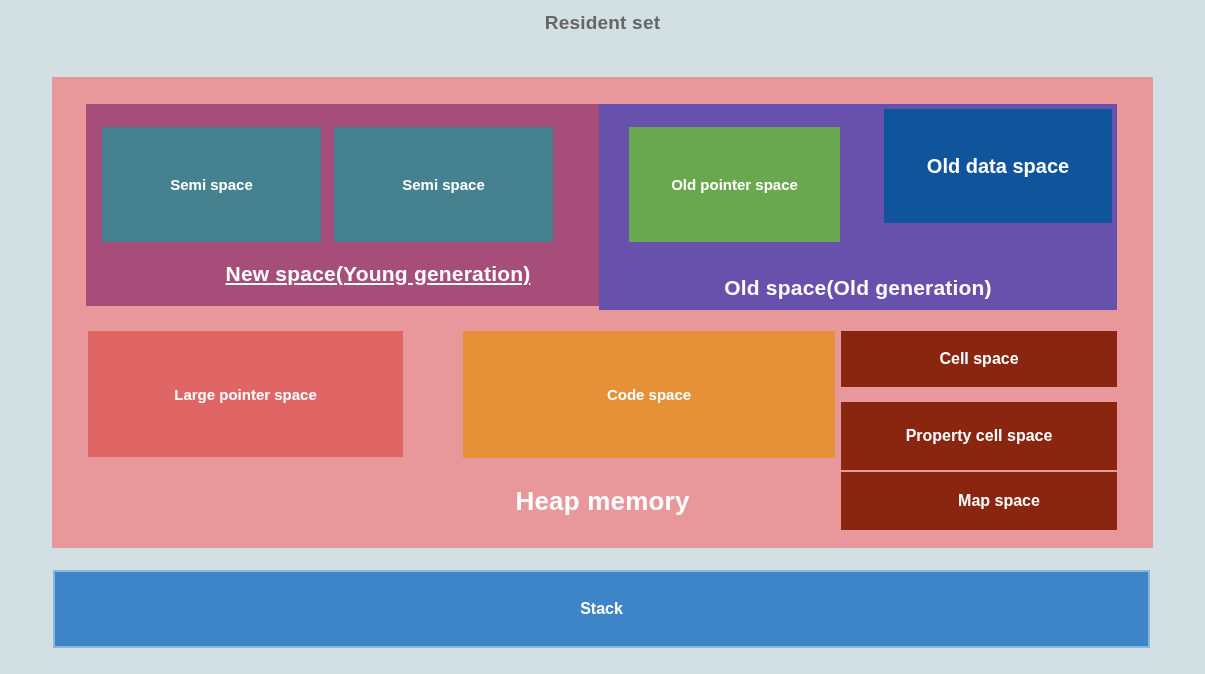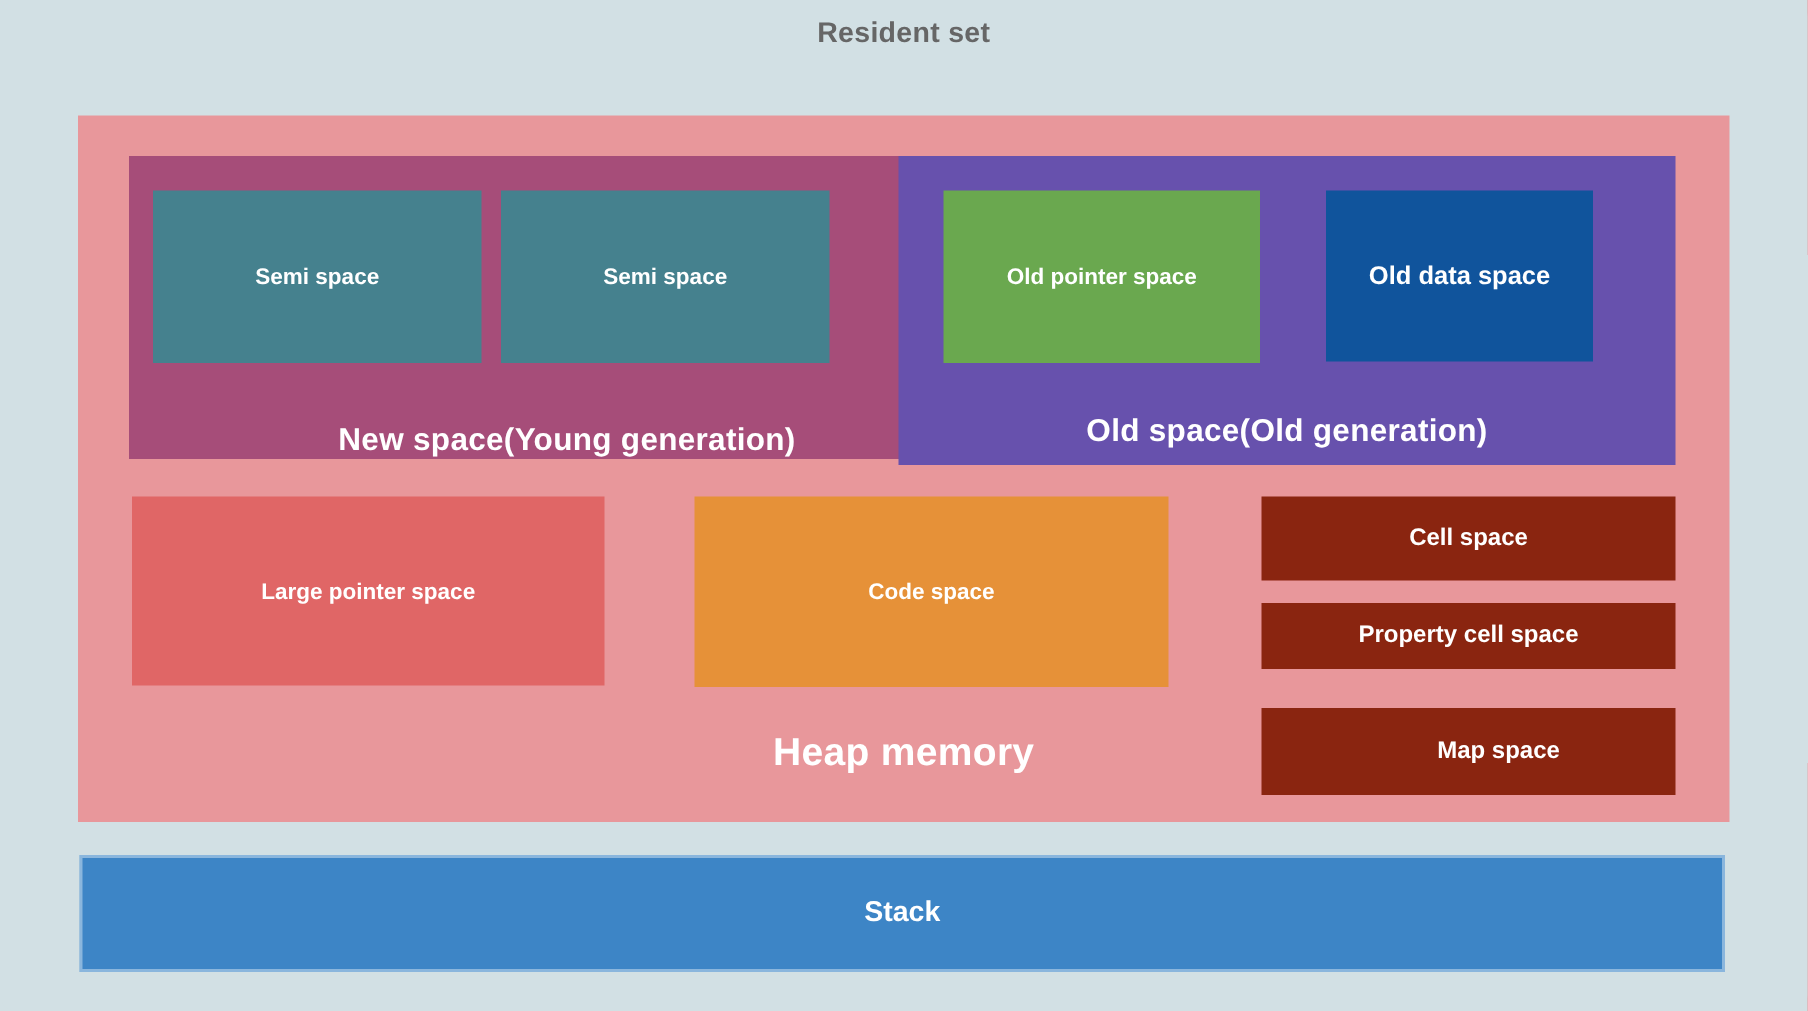--- a/index.html
+++ b/index.html
@@ -41,44 +41,44 @@
     text-align: center;
     font-size: 21px;
     letter-spacing: 0.2px;
   }
   
   #heap { left: 52px; top: 77px; width: 1101px; height: 471px; background: var(--heap); }
   #heap > .section-label { bottom: 31px; font-size: 26px; }
 
   
   #new-space { left: 34px; top: 27px; width: 584px; height: 202px; background: var(--new-space); }
-  #new-space > .section-label { bottom: 0; }
+  #new-space > .section-label { bottom: 20px; text-decoration: underline; }
   #semi-space-1 { left: 16px;  top: 23px; width: 219px; height: 115px; background: var(--semi-space); font-size: 15px; }
   #semi-space-2 { left: 248px; top: 23px; width: 219px; height: 115px; background: var(--semi-space); font-size: 15px; }
 
   
   #old-space { left: 547px; top: 27px; width: 518px; height: 206px; background: var(--old-space); }
   #old-space > .section-label { bottom: 10px; }
   #old-pointer-space { left: 30px;  top: 23px; width: 211px; height: 115px; background: var(--old-pointer-space); font-size: 15px; justify-content: center; }
-  #old-data-space    { left: 285px; top: 23px; width: 178px; height: 114px; background: var(--old-data-space); font-size: 17px; }
+  #old-data-space    { left: 285px; top: 5px; width: 228px; height: 114px; background: var(--old-data-space); font-size: 20px; }
 
   
   #large-object-space { left: 36px;  top: 254px; width: 315px; height: 126px; background: var(--large-object-space); font-size: 15px; }
-  #code-space         { left: 411px; top: 254px; width: 316px; height: 127px; background: var(--code-space); font-size: 15px; }
+  #code-space         { left: 411px; top: 254px; width: 372px; height: 127px; background: var(--code-space); font-size: 15px; }
 
   
   #cell-space          { left: 789px; top: 254px; width: 276px; height: 56px; background: var(--small-space); font-size: 16px; }
-  #property-cell-space { left: 789px; top: 325px; width: 276px; height: 44px; background: var(--small-space); font-size: 16px; }
+  #property-cell-space { left: 789px; top: 325px; width: 276px; height: 68px; background: var(--small-space); font-size: 16px; }
   #map-space           { left: 789px; top: 395px; width: 276px; height: 58px; background: var(--small-space); font-size: 16px; padding-left: 40px; }
 
   
   #stack {
     left: 53px; top: 570px; width: 1097px; height: 78px;
     background: var(--stack);
-    font-size: 19px;
+    font-size: 16px;
     border: 2px solid rgba(255, 255, 255, 0.4);
   }
 </style>
 </head>
 <body>
 
 <div id="canvas">
 
   <div class="title">Resident set</div>
 

